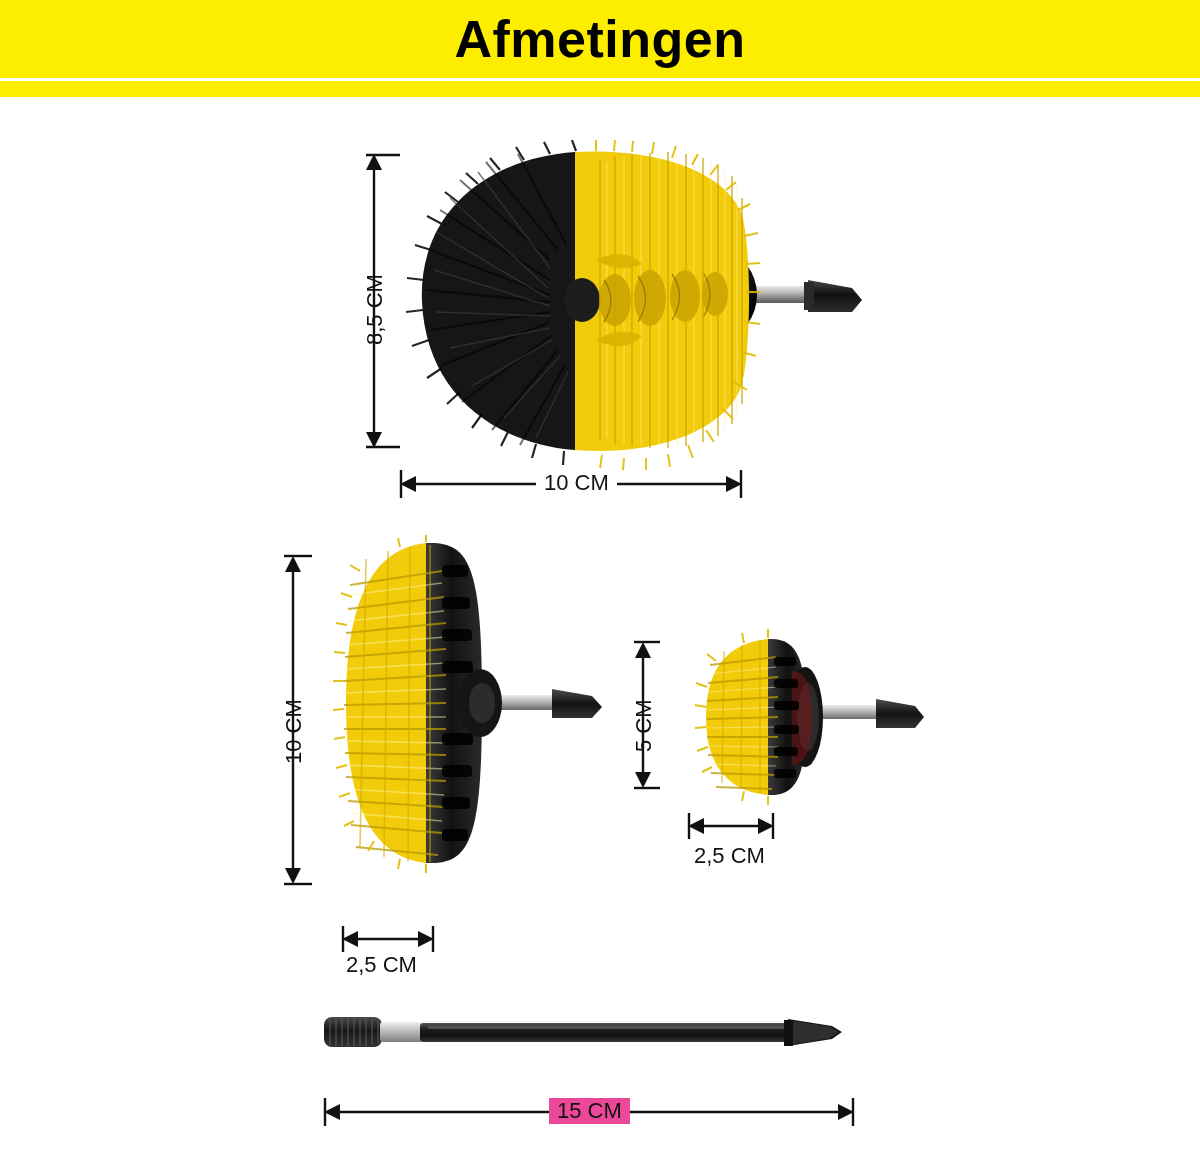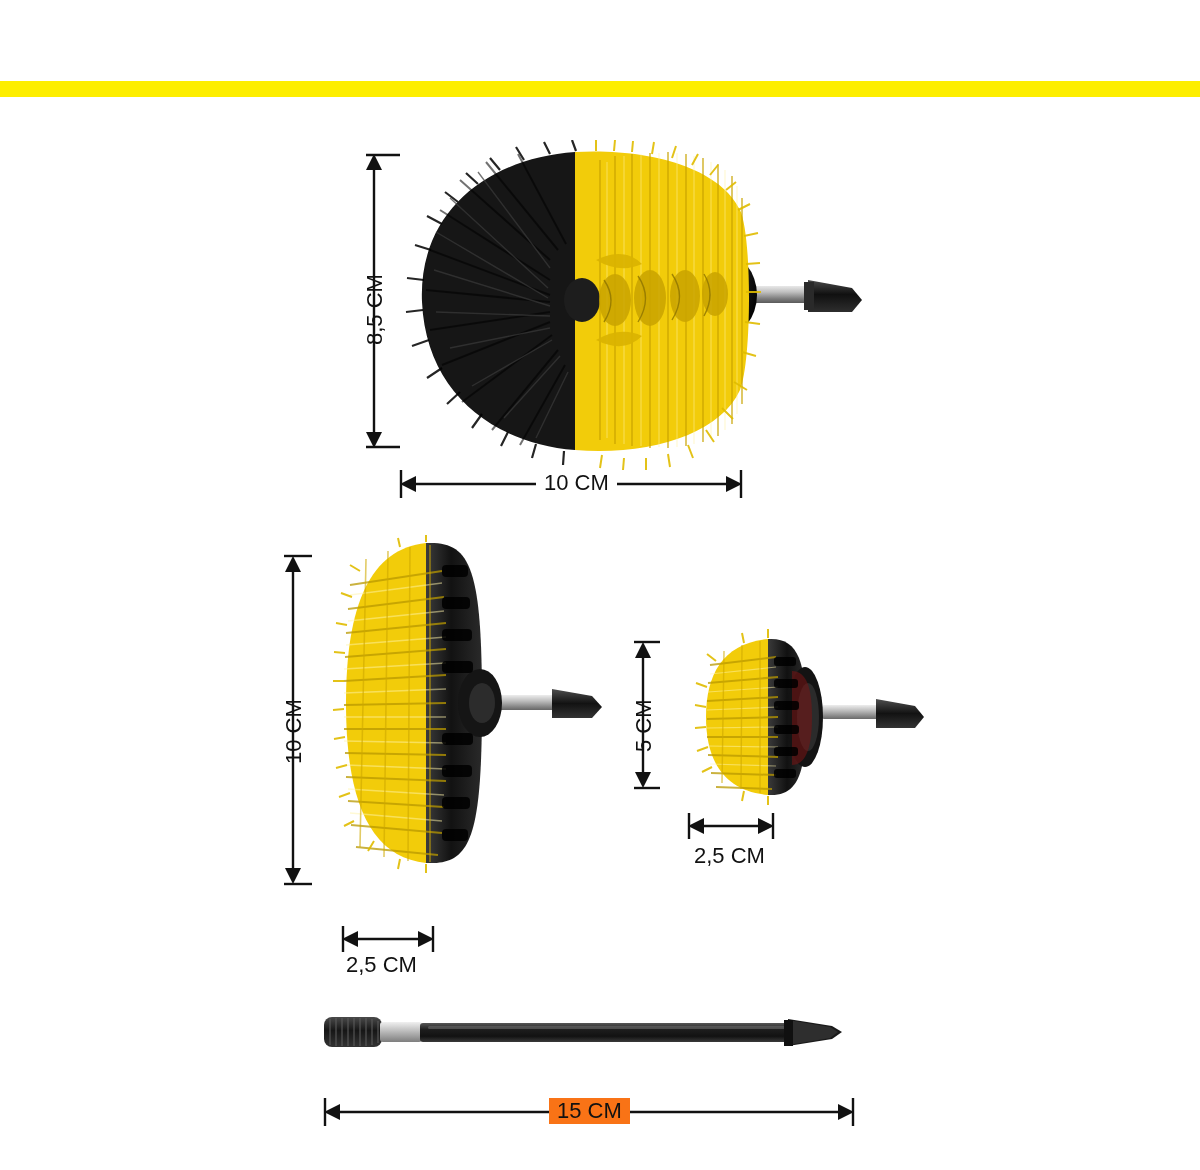--- a/index.html
+++ b/index.html
@@ -81,20 +81,23 @@
   
   .brush {
     position: absolute;
   }
 </style>
 </head>
 <body>
 
 <div class="page">
 
+  <div class="header-banner">
+    <div class="header-title">Afmetingen</div>
+  </div>
   <div class="header-rule"></div>
   <div class="header-rule2"></div>
 
   <div class="brush" style="left:400px; top:140px; width:470px; height:330px;">
     <svg width="470" height="330" viewBox="0 0 470 330">
       <defs>
         <radialGradient id="hubG" cx="38%" cy="35%" r="70%">
           <stop offset="0%" stop-color="#4d4d4d"></stop>
           <stop offset="60%" stop-color="#1b1b1b"></stop>
           <stop offset="100%" stop-color="#000"></stop>
@@ -364,15 +367,15 @@
 
   <div class="dimlabel vert" style="left:362px; top:345px;">8,5 CM</div>
   <div class="dimlabel" style="left:536px; top:470px; background:#fff; padding:0 8px;">10 CM</div>
 
   <div class="dimlabel vert" style="left:281px; top:764px;">10 CM</div>
   <div class="dimlabel" style="left:346px; top:952px;">2,5 CM</div>
 
   <div class="dimlabel vert" style="left:631px; top:752px;">5 CM</div>
   <div class="dimlabel" style="left:694px; top:843px;">2,5 CM</div>
 
-  <div class="dimlabel" style="left:549px; top:1098px; background:#f97316; padding:0 8px;">15 CM</div>
+  <div class="dimlabel" style="left:549px; top:1098px; background:#ec4899; padding:0 8px;">15 CM</div>
 
 </div>
 
 </body></html>

